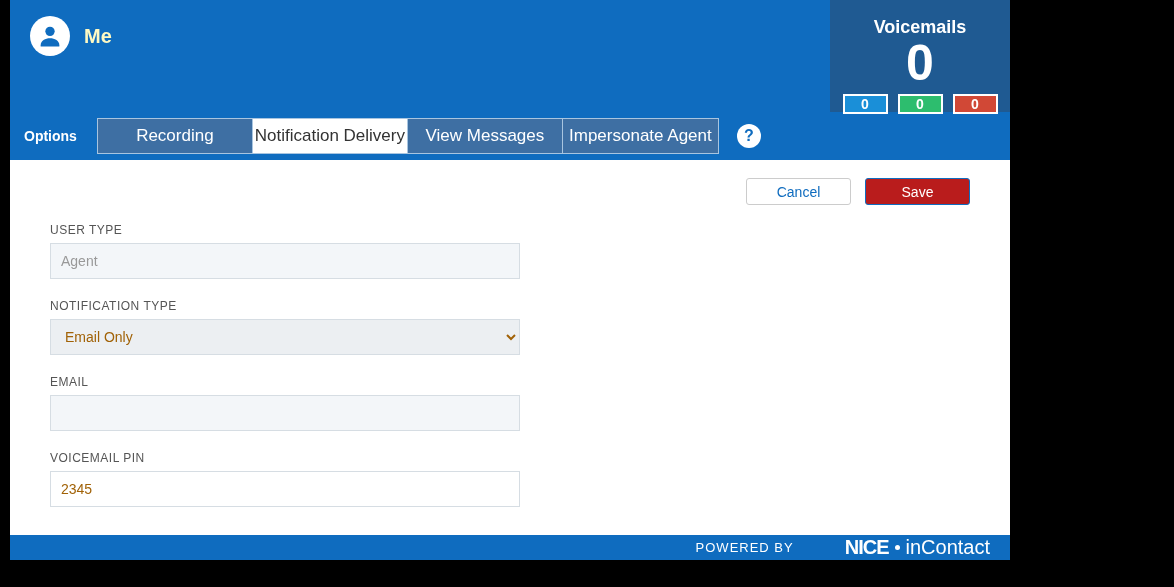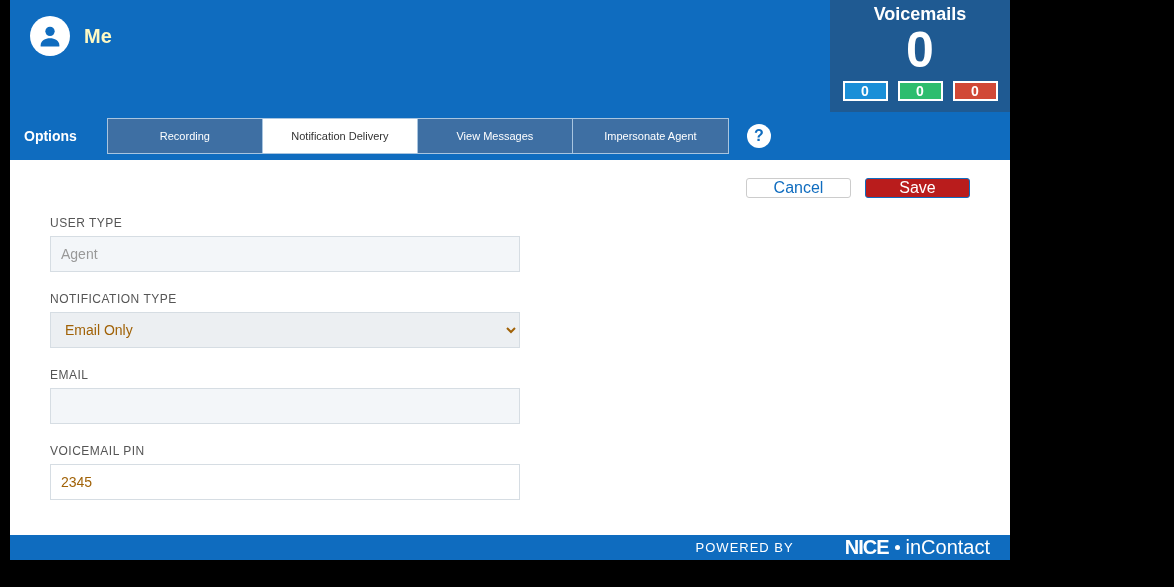--- a/index.html
+++ b/index.html
@@ -46,21 +46,21 @@
     font-weight: bold;
   }
   .voicemail-panel {
     position: absolute;
     right: 0;
     top: 0;
     width: 180px;
     background: #1f5a92;
     height: 112px;
     text-align: center;
-    padding-top: 4px;
+    padding-top: 17px;
   }
   .voicemail-title {
     color: #fff;
     font-size: 18px;
     font-weight: bold;
   }
   .voicemail-big {
     color: #fff;
     font-size: 50px;
     font-weight: bold;
@@ -92,32 +92,32 @@
     height: 48px;
     display: flex;
     align-items: center;
     padding: 0 14px;
     gap: 0;
   }
   .options-label {
     color: #fff;
     font-weight: bold;
     font-size: 14px;
-    margin-right: 30px;
+    margin-right: 20px;
   }
   .tabs {
     display: flex;
     border: 1px solid #a8c5e0;
   }
   .tab {
     width: 155px;
     height: 34px;
     background: #3e6fa3;
     color: #fff;
-    font-size: 11px;
+    font-size: 17px;
     display: flex;
     align-items: center;
     justify-content: center;
     border-right: 1px solid #a8c5e0;
     cursor: pointer;
   }
   .tab:last-child { border-right: none; }
   .tab.active {
     background: #fff;
     color: #333;
@@ -142,23 +142,23 @@
     position: relative;
   }
   .action-row {
     display: flex;
     justify-content: flex-end;
     gap: 14px;
     margin-bottom: 18px;
   }
   .btn {
     width: 105px;
-    height: 20px;
+    height: 27px;
     border-radius: 3px;
-    font-size: 16px;
+    font-size: 14px;
     cursor: pointer;
     border: 1px solid #ccc;
     background: #fff;
     color: #0f6cbf;
   }
   .btn.primary {
     background: #b91c1c;
     color: #fff;
     border-color: #0f6cbf;
   }

